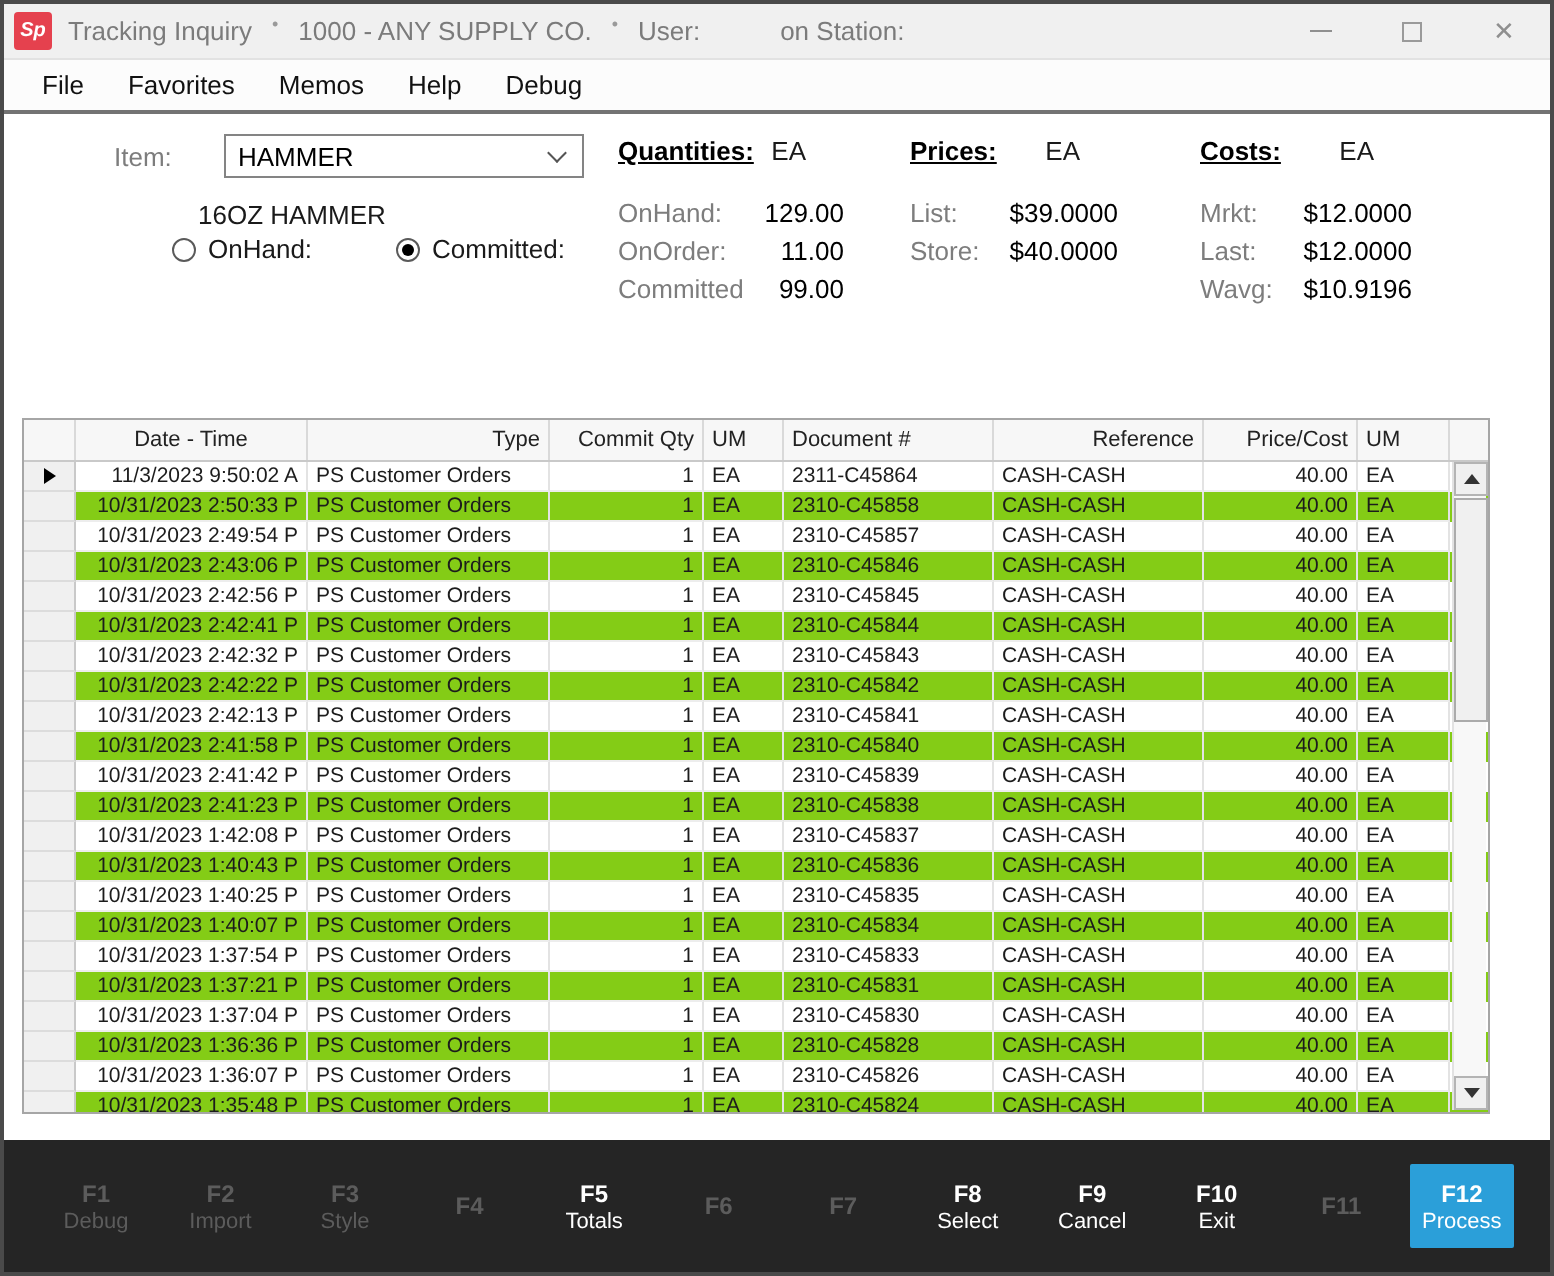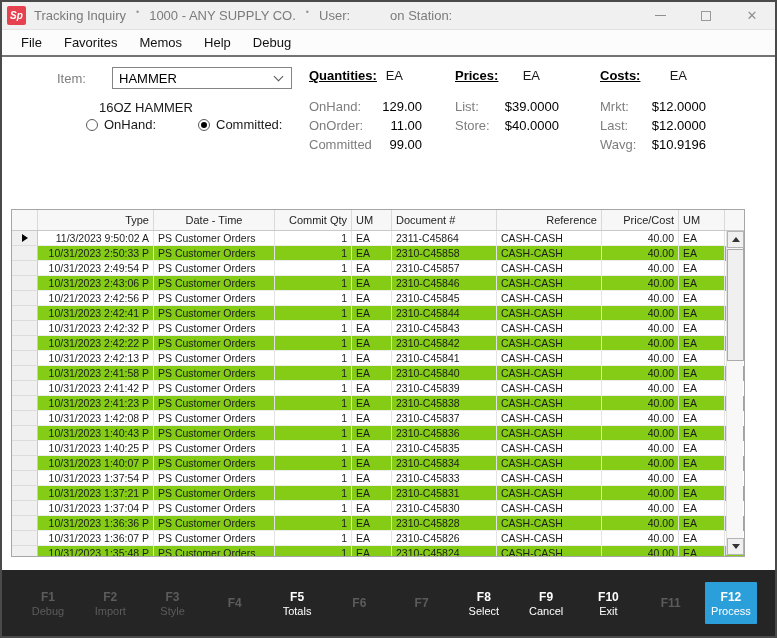--- a/index.html
+++ b/index.html
@@ -213,22 +213,22 @@
           <div class="info-row">
             <span class="info-label">Wavg:</span>
             <span class="info-value">$10.9196</span>
           </div>
         </div>
     </div>
 
     <div class="grid">
       <div class="grid-header">
           <div class="hcell h0"></div>
+          <div class="hcell h1" style="justify-content: center;">Date - Time</div>
           <div class="hcell h2">Type</div>
-          <div class="hcell h1" style="justify-content: center;">Date - Time</div>
           <div class="hcell h3 h2">Commit Qty</div>
           <div class="hcell h4">UM</div>
           <div class="hcell h5">Document #</div>
           <div class="hcell h6">Reference</div>
           <div class="hcell h7 h2">Price/Cost</div>
           <div class="hcell h8">UM</div>
         </div>
       <div class="grid-body">
           <div class="grid-row">
             <div class="bcell rowhdr">
@@ -271,21 +271,21 @@
             <div class="bcell c1">PS Customer Orders</div>
             <div class="bcell c2">1</div>
             <div class="bcell c3">EA</div>
             <div class="bcell c4">2310-C45846</div>
             <div class="bcell c5">CASH-CASH</div>
             <div class="bcell c6">40.00</div>
             <div class="bcell c7">EA</div>
           </div>
           <div class="grid-row">
             <div class="bcell rowhdr"></div>
-            <div class="bcell c0">10/21/2023 2:42:56 P</div>
+            <div class="bcell c0">10/31/2023 2:42:56 P</div>
             <div class="bcell c1">PS Customer Orders</div>
             <div class="bcell c2">1</div>
             <div class="bcell c3">EA</div>
             <div class="bcell c4">2310-C45845</div>
             <div class="bcell c5">CASH-CASH</div>
             <div class="bcell c6">40.00</div>
             <div class="bcell c7">EA</div>
           </div>
           <div class="grid-row alt">
             <div class="bcell rowhdr"></div>

